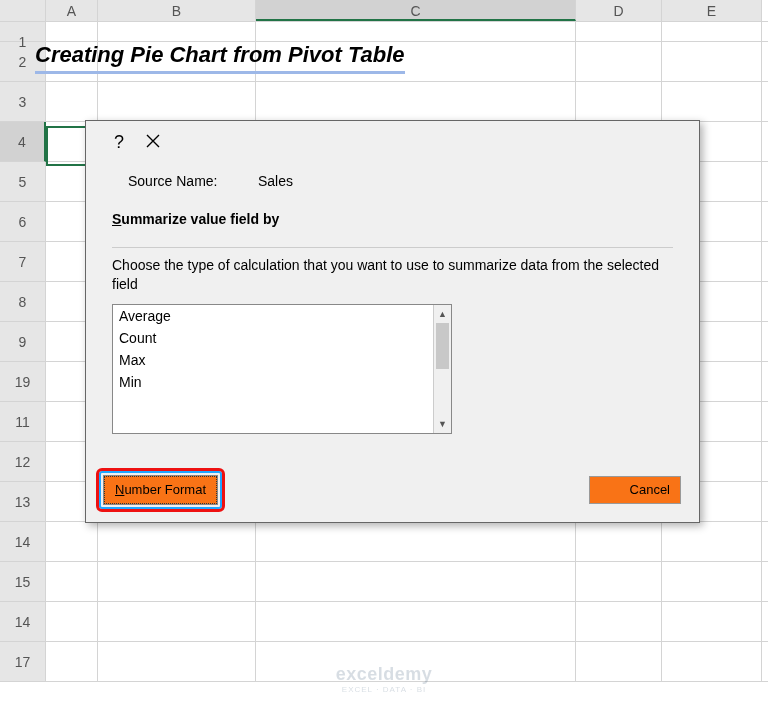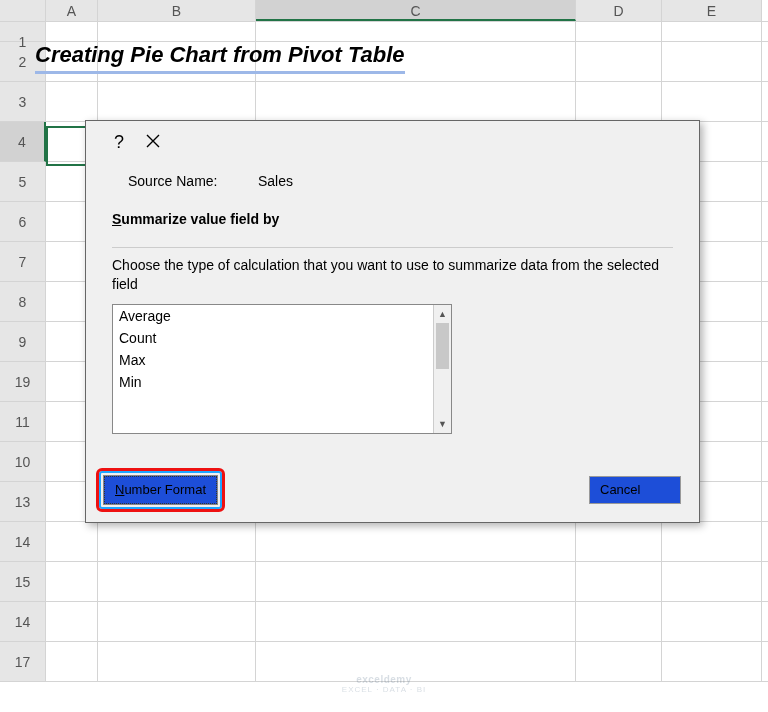--- a/index.html
+++ b/index.html
@@ -223,23 +223,23 @@
   .dlg-buttons {
     display: flex;
     align-items: center;
     padding: 16px 18px 18px 18px;
     gap: 12px;
   }
   .btn {
     min-width: 92px;
     height: 28px;
     border: 1px solid #999;
-    background: #1d4ed8;
+    background: #f97316;
     font-size: 13px;
-    text-align: left;
+    text-align: right;
     line-height: 26px;
     cursor: default;
     padding: 0 10px;
   }
   .btn-numformat {
     position: relative;
     border: 1px dotted #333;
     outline: 1px solid #888;
   }
   .highlight-box {
@@ -254,21 +254,21 @@
   .watermark {
     position: absolute;
     bottom: 18px;
     left: 50%;
     transform: translateX(-50%);
     opacity: 0.18;
     text-align: center;
     color: #2a4a6a;
   }
   .watermark .wm-logo {
-    font-size: 10px;
+    font-size: 18px;
     font-weight: 600;
     letter-spacing: 0.5px;
   }
   .watermark .wm-sub {
     font-size: 8px;
     letter-spacing: 1px;
   }
 </style>
 </head>
 <body>
@@ -288,21 +288,21 @@
       <div class="row-h">2</div>
       <div class="row-h">3</div>
       <div class="row-h sel">4</div>
       <div class="row-h">5</div>
       <div class="row-h">6</div>
       <div class="row-h">7</div>
       <div class="row-h">8</div>
       <div class="row-h">9</div>
       <div class="row-h">19</div>
       <div class="row-h">11</div>
-      <div class="row-h">10</div>
+      <div class="row-h">12</div>
       <div class="row-h">13</div>
       <div class="row-h">14</div>
       <div class="row-h">15</div>
       <div class="row-h">14</div>
       <div class="row-h">17</div>
     </div>
     <div class="cells">
       <div class="cell-row" style="height:20px">
         <div class="cell" style="width:52px"></div>
           <div class="cell" style="width:158px"></div>

